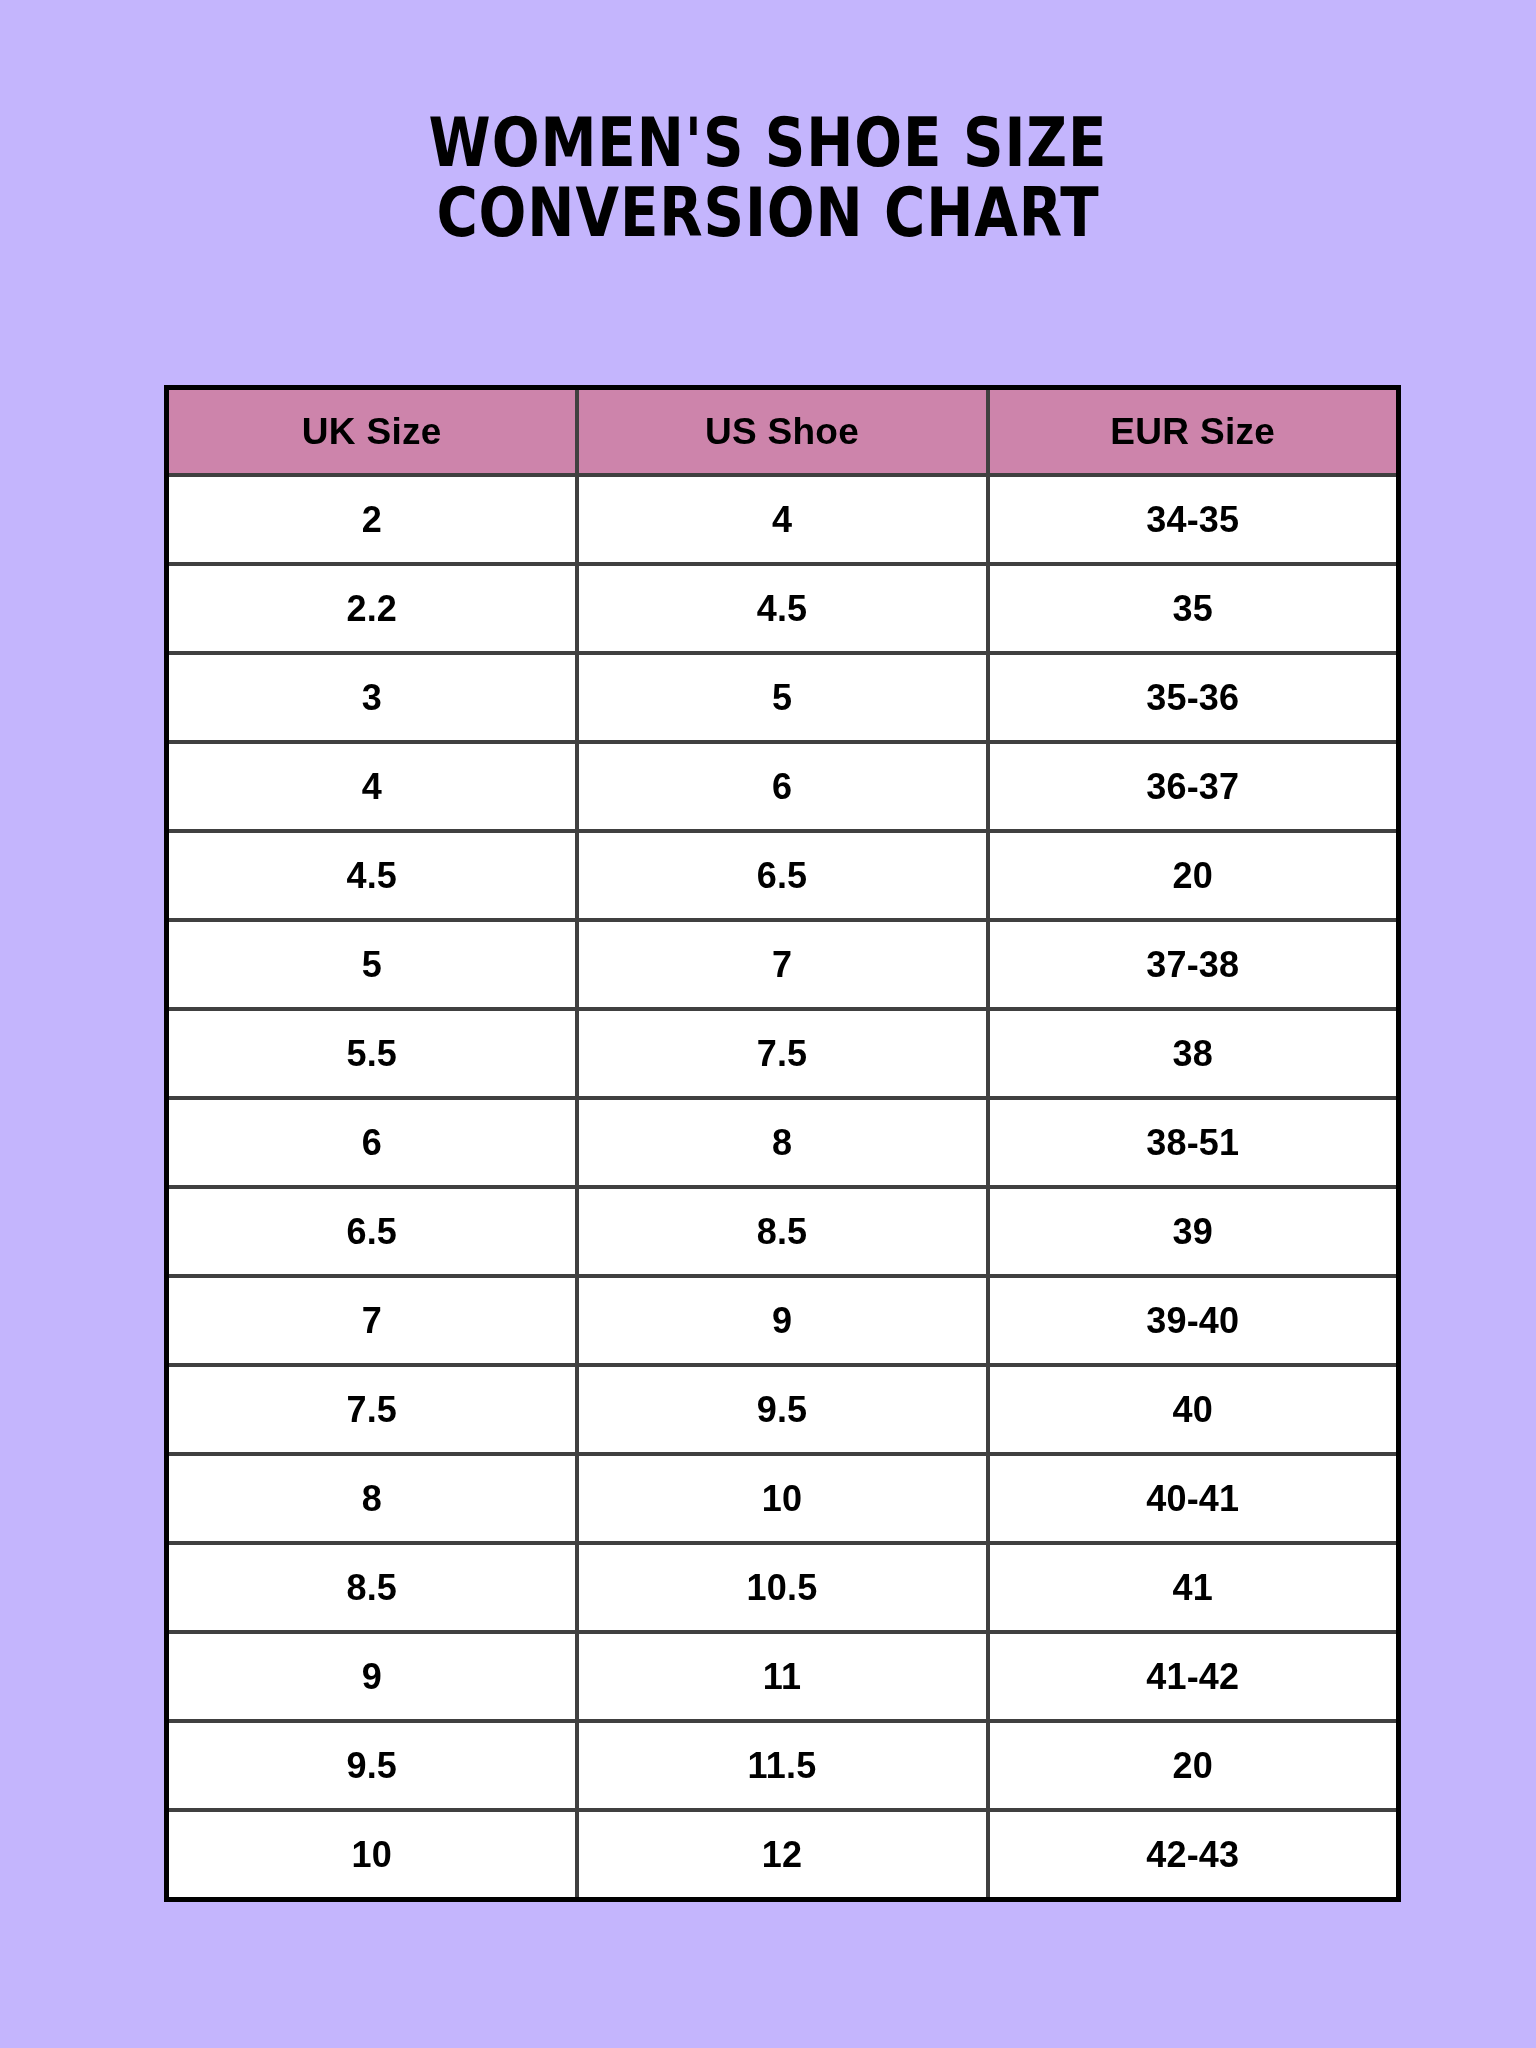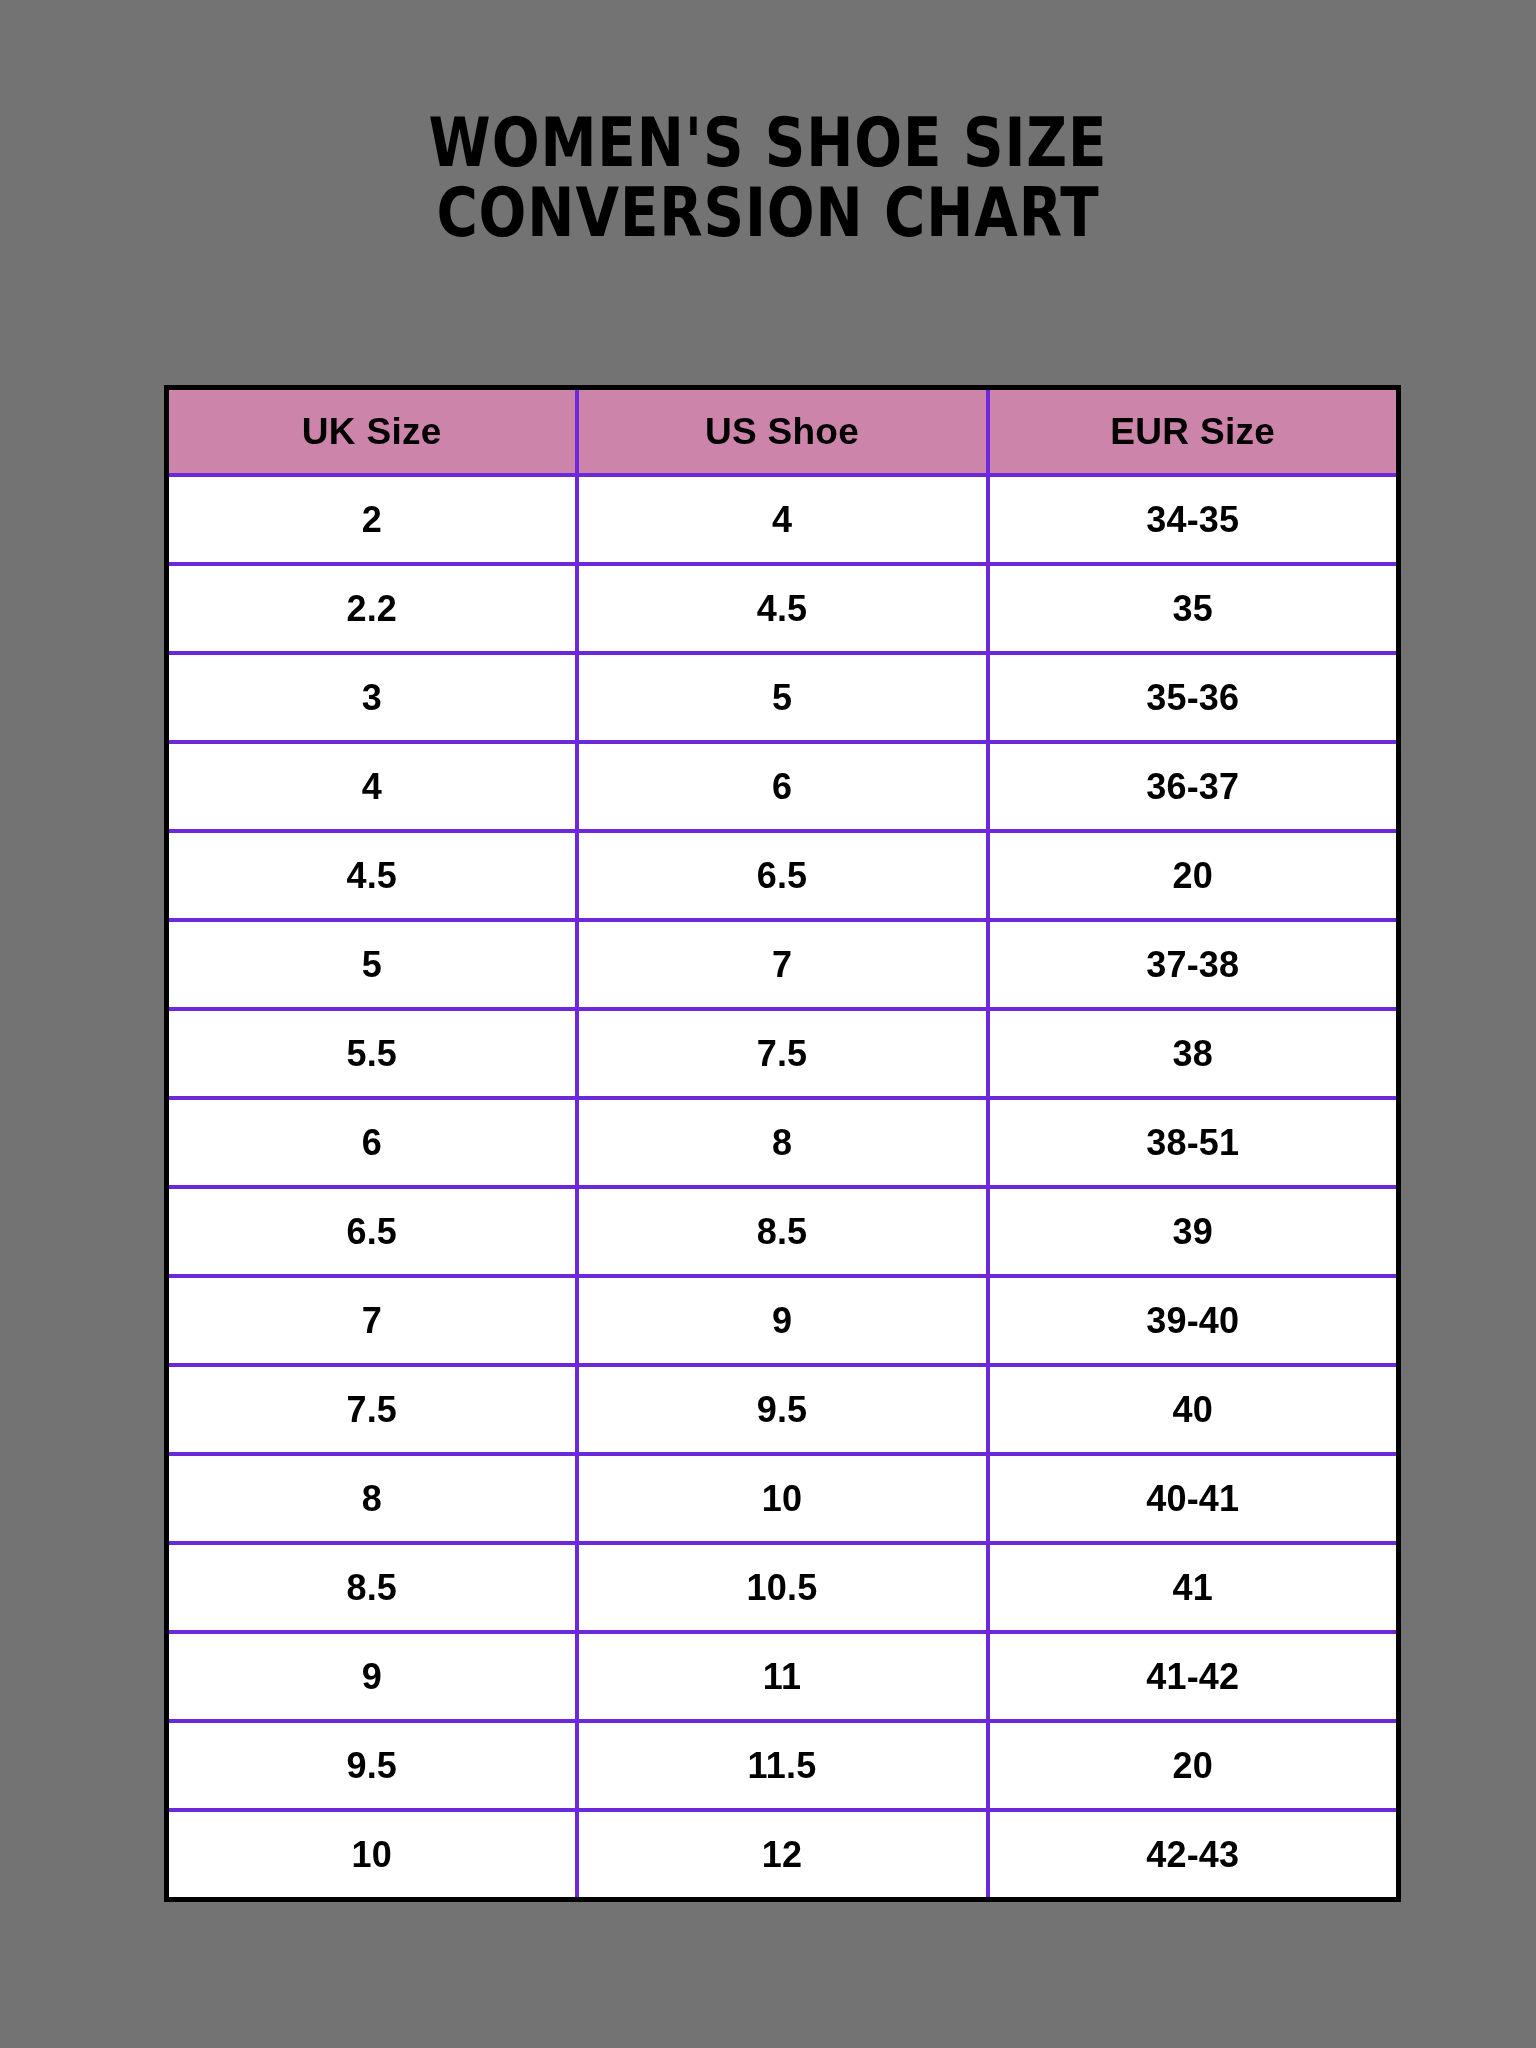--- a/index.html
+++ b/index.html
@@ -10,21 +10,21 @@
   body {
     width: 1536px;
     height: 2048px;
     font-family: "Liberation Sans", sans-serif;
     overflow: hidden;
   }
   .page {
     position: relative;
     width: 1536px;
     height: 2048px;
-    background: #737373;
+    background: #c4b5fd;
     box-sizing: border-box;
   }
   .title {
     position: absolute;
     top: 108px;
     left: 0;
     width: 1536px;
     text-align: center;
     font-family: "DejaVu Sans Condensed", "Liberation Sans Narrow", "Liberation Sans", sans-serif;
     font-weight: 700;
@@ -50,21 +50,21 @@
     border-collapse: collapse;
     table-layout: fixed;
     width: 1232px;
     border: 5px solid #000000;
   }
   table.size-table col.c1 { width: 410px; }
   table.size-table col.c2 { width: 411px; }
   table.size-table col.c3 { width: 411px; }
   table.size-table th,
   table.size-table td {
-    border: 4px solid #6d28d9;
+    border: 4px solid #404040;
     text-align: center;
     color: #000000;
     font-weight: 700;
     font-family: "Liberation Sans", sans-serif;
   }
   table.size-table thead th {
     background: #cd84ab;
     font-size: 37px;
     height: 83px;
     padding: 0;

